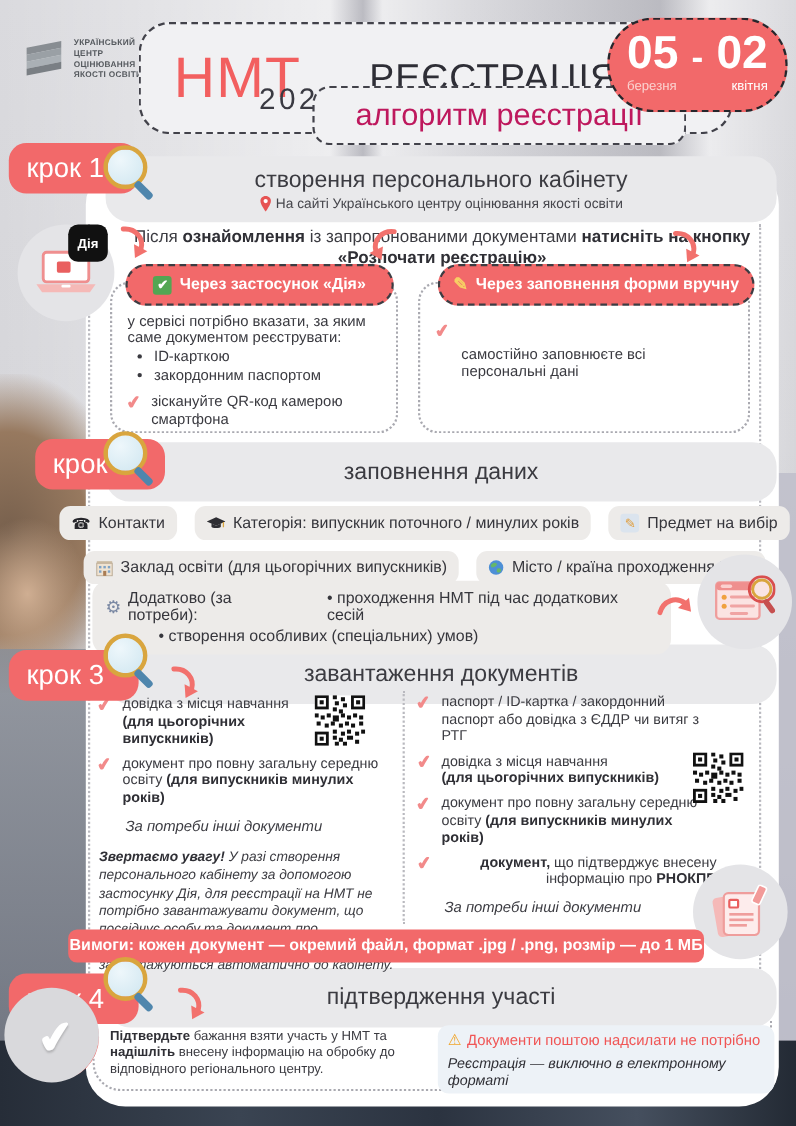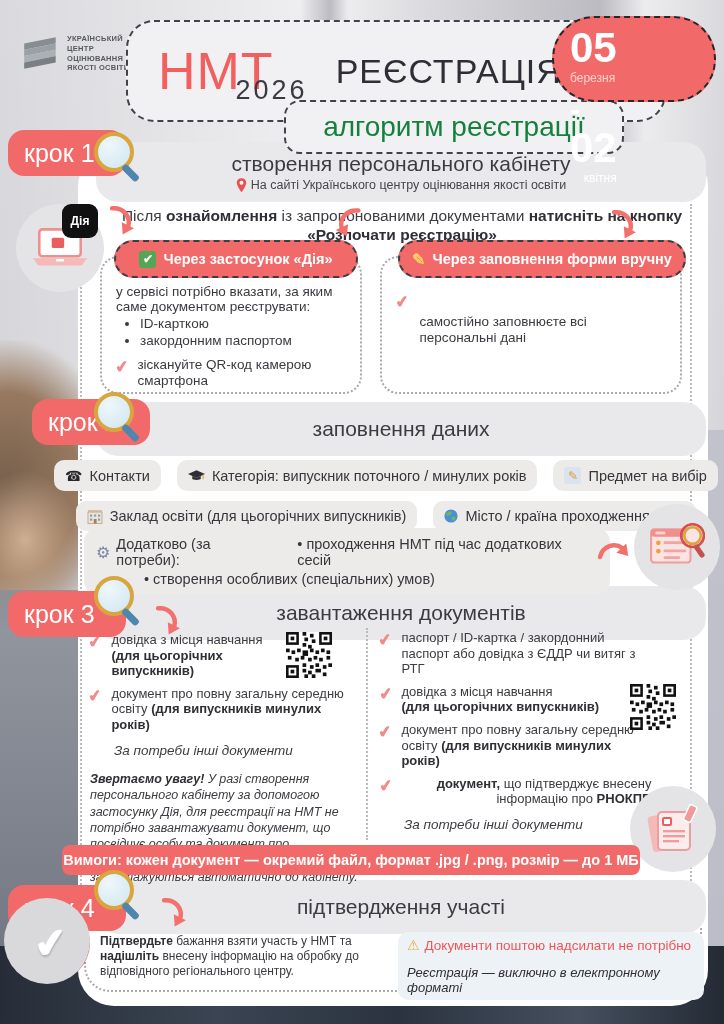--- a/index.html
+++ b/index.html
@@ -23,28 +23,28 @@
   
   .logo{left:20px;top:34px;display:flex;align-items:center;gap:5px;}
   .logo-text{display:flex;flex-direction:column;font-size:7.5px;font-weight:bold;color:#55595e;line-height:1.3;letter-spacing:.3px;}
   .title-pill{left:126px;top:20px;width:536px;height:98px;background:#f1f1f3;border:2px dashed #42424a;border-radius:28px;
     display:flex;align-items:center;z-index:3;}
   .brand{position:relative;margin-left:30px;line-height:.9;}
   .brand-nmt{font-size:52px;color:#f25f5f;letter-spacing:1px;}
   .brand-year{position:absolute;right:-34px;bottom:-8px;font-size:27px;color:#3a3a42;letter-spacing:3px;}
   .reg-title{margin-left:62px;font-size:34px;color:#2e2e36;letter-spacing:1px;}
   .dates{left:552px;top:16px;width:164px;height:86px;background:#f2696a;border:2px dashed #26262b;border-radius:42px;
-    color:#fff;display:flex;justify-content:space-between;align-items:flex-start;padding:10px 16px 0 16px;box-sizing:border-box;z-index:5;flex-direction:column;}
+    color:#fff;display:flex;justify-content:space-between;align-items:flex-start;padding:10px 16px 0 16px;box-sizing:border-box;z-index:5;}
   .d-col{display:flex;flex-direction:column;}
   .d-day{font-size:42px;font-weight:bold;line-height:.95;}
   .d-mon{font-size:12px;margin-top:3px;}
   .d-mon.start{color:#fbd3d0;}
   .d-dash{font-size:32px;font-weight:bold;margin-top:6px;}
-  .subtitle-pill{left:284px;top:100px;width:336px;height:50px;background:#f1f1f3;border:2px dashed #42424a;border-radius:16px;
-    display:flex;align-items:center;justify-content:center;font-size:28px;color:#15803d;z-index:4;}
+  .subtitle-pill{left:284px;top:78px;width:336px;height:50px;background:#f1f1f3;border:2px dashed #42424a;border-radius:16px;
+    display:flex;align-items:center;justify-content:center;font-size:28px;color:#be185d;z-index:4;}
   
   .band{background:#e9e9eb;border-radius:22px;z-index:3;display:flex;flex-direction:column;align-items:center;justify-content:center;}
   .band-title{font-size:21px;color:#3b3b41;}
   .band-sub{font-size:12.5px;color:#46464c;display:flex;align-items:center;gap:4px;margin-top:2px;}
   .krok{background:#f2696a;border-radius:16px;color:#fff;font-size:25px;display:flex;align-items:center;
     padding-left:16px;z-index:5;width:118px;height:46px;box-sizing:border-box;}
   .mag{width:52px;height:52px;z-index:6;}
   .mag-lens{position:absolute;left:0;top:0;width:32px;height:32px;border-radius:50%;
     background:radial-gradient(circle at 35% 30%,#eef7fb,#cfe6f0);border:4px solid #d9a53e;}
   .mag-handle{position:absolute;left:33px;top:31px;width:7px;height:20px;background:#4f86ad;border-radius:3px;transform:rotate(-45deg);}
@@ -88,21 +88,21 @@
   .attn{margin-top:12px;font-style:italic;font-size:12.5px;line-height:1.3;width:272px;}
   .qr{width:46px;height:46px;z-index:5;}
   .banner{left:62px;top:845px;width:578px;height:30px;background:#f2696a;border-radius:8px;color:#fff;font-weight:bold;
     font-size:14.5px;display:flex;align-items:center;justify-content:center;z-index:6;}
   
   .box4{left:84px;top:928px;width:618px;height:64px;border:2px dotted #a9a9b0;border-top:none;
     border-radius:0 0 26px 26px;z-index:3;}
   .t4{left:100px;top:934px;width:300px;font-size:12px;line-height:1.25;z-index:4;}
   .warn{left:398px;top:932px;width:306px;background:#edf2f7;border-radius:10px;padding:5px 9px;z-index:4;box-sizing:border-box;}
   .warn-l1{color:#f05555;font-size:13.5px;display:flex;gap:5px;align-items:center;}
-  .warn-l2{font-style:italic;font-size:13px;color:#2f2f35;margin-top:12px;}
+  .warn-l2{font-style:italic;font-size:13px;color:#2f2f35;margin-top:6px;}
   .wicon{color:#f0a62c;font-size:14px;}
   .big-check{left:12px;top:904px;width:78px;height:78px;border-radius:50%;z-index:6;
     background:radial-gradient(circle at 35% 30%,#f9a09a,#ee6361 75%);display:flex;align-items:center;justify-content:center;}
   .big-check::before{content:"";position:absolute;left:-8px;top:-6px;width:86px;height:86px;border-radius:50%;background:#d9d9dc;z-index:-1;}
   .big-check span{color:#fff;font-size:40px;font-weight:bold;transform:rotate(-8deg);text-shadow:0 2px 2px rgba(0,0,0,.18);}
   .gc{width:17px;height:17px;background:#53a653;border-radius:3px;display:flex;align-items:center;justify-content:center;}
   .gc span{color:#fff;font-size:12px;font-weight:bold;}
   .pb{color:#f7d064;font-size:16px;}
   b{color:#2f2f35;}
   .hidden-defs{position:absolute;width:0;height:0;overflow:hidden;}

